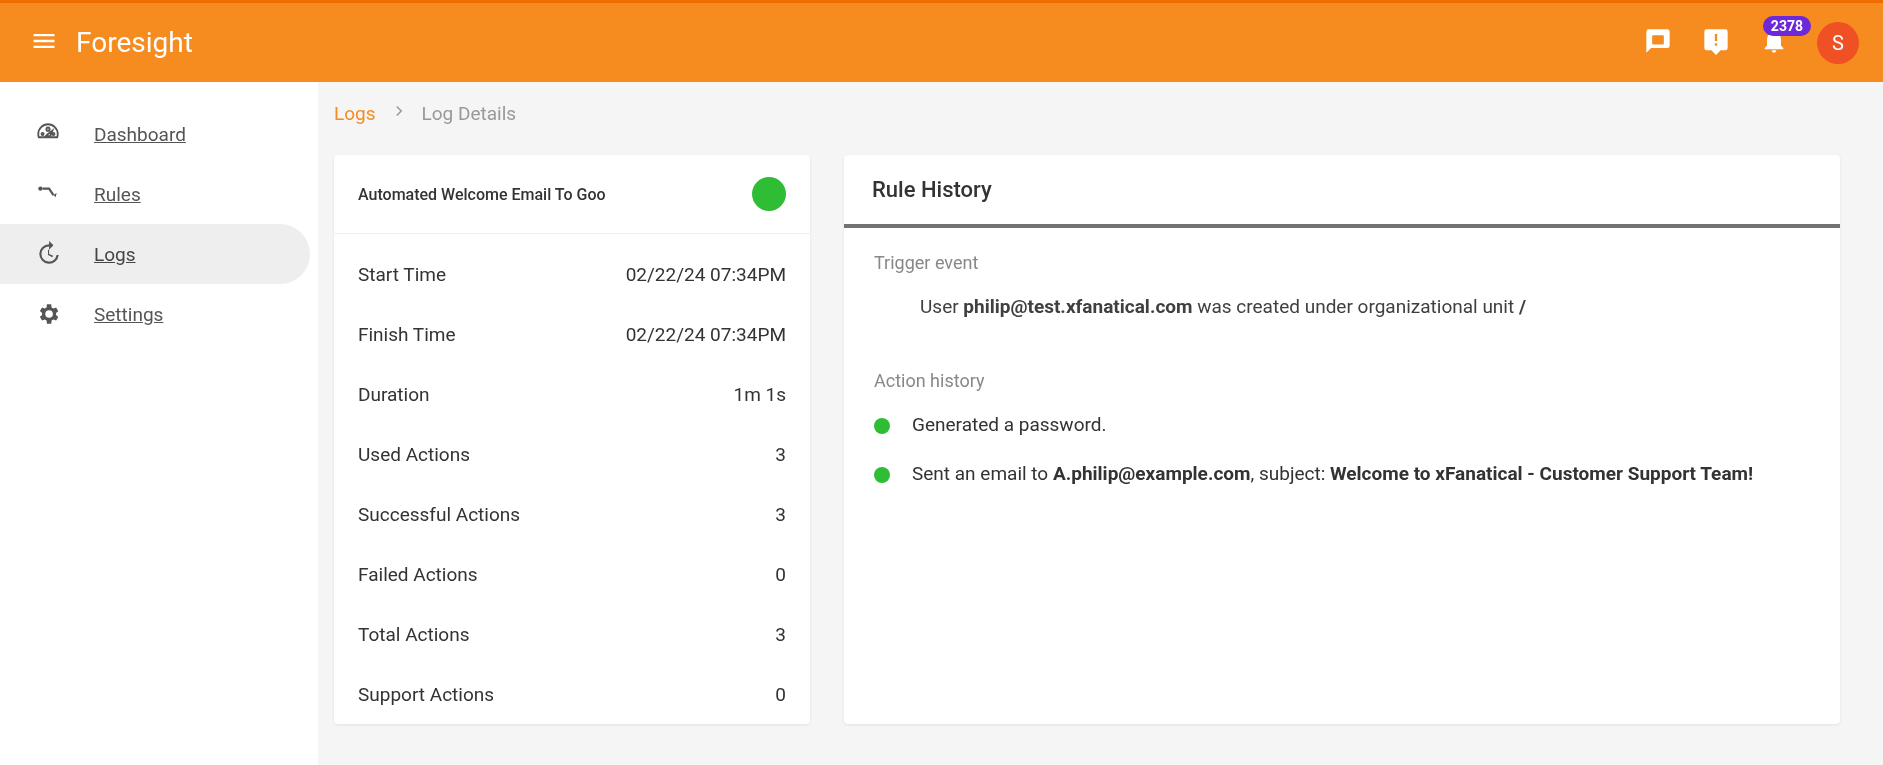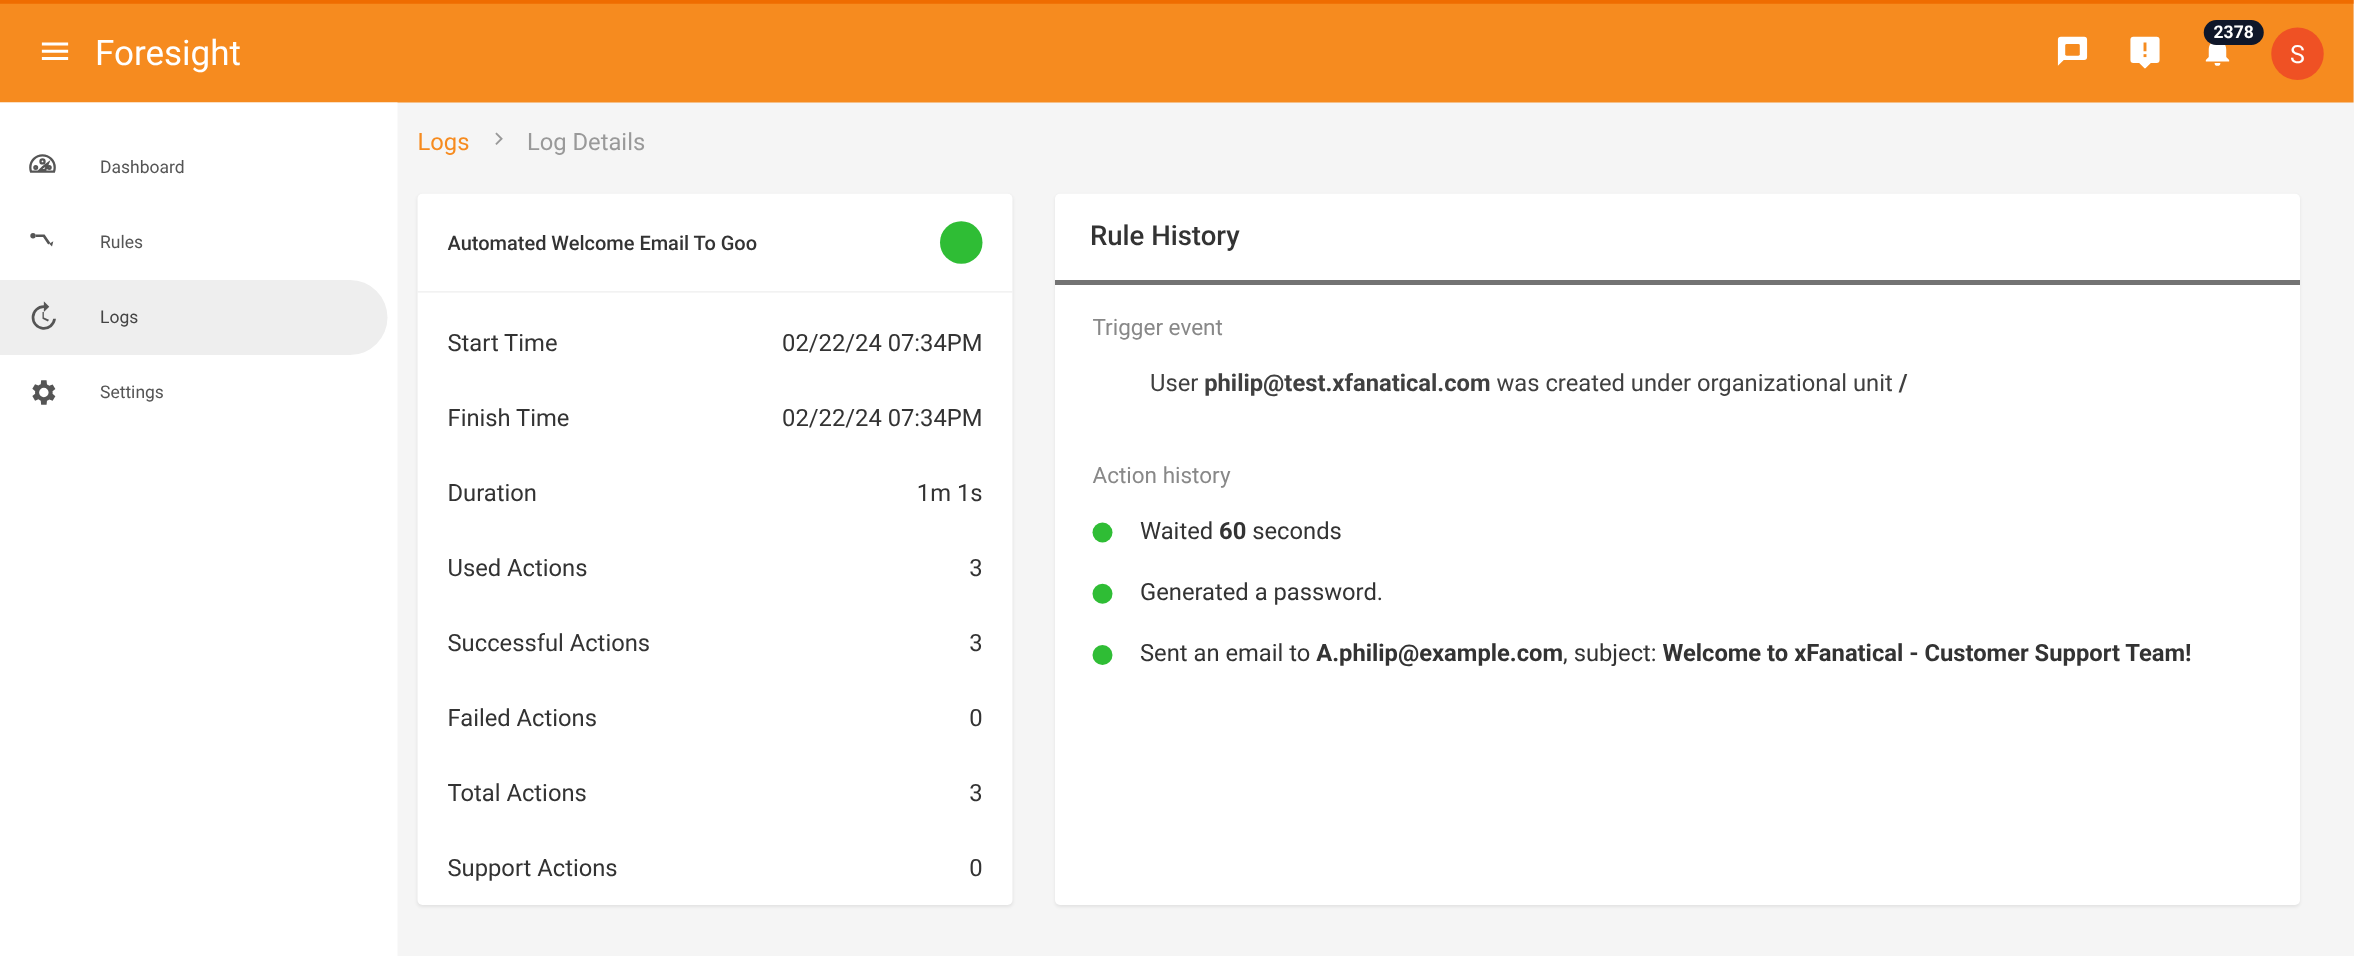--- a/index.html
+++ b/index.html
@@ -18,41 +18,41 @@
   }
   .hamburger { width: 40px; height: 40px; display:flex; align-items:center; justify-content:center; cursor:pointer; }
   .hamburger svg { fill:#fff; width:28px; height:28px; }
   .brand { font-size: 28px; font-weight:400; margin-left: 12px; }
   .header-spacer { flex: 1; }
   .header-icons { display:flex; align-items:center; gap: 28px; }
   .header-icon { position: relative; width: 30px; height:30px; display:flex; align-items:center; justify-content:center; cursor:pointer; }
   .header-icon svg { fill:#fff; width:28px; height:28px; }
   .badge {
     position:absolute; top:-12px; right:-22px;
-    background:#0f172a; color:#fff; font-size:14px; font-weight:700;
+    background:#6d28d9; color:#fff; font-size:14px; font-weight:700;
     padding:2px 8px; border-radius:12px;
   }
   .avatar {
     width:42px; height:42px; border-radius:50%;
     background:#ef5124; color:#fff; font-size:20px; font-weight:400;
     display:flex; align-items:center; justify-content:center;
   }
 
   
   .layout { display:flex; height: calc(765px - 82px); }
   .sidebar {
     width: 318px; background:#fff;
     padding-top: 22px;
   }
   .sidebar-item {
     height:60px; display:flex; align-items:center;
-    padding-left: 20px; gap: 32px; cursor:pointer;
+    padding-left: 34px; gap: 32px; cursor:pointer;
     border-top-right-radius: 30px; border-bottom-right-radius:30px;
     width: 310px;
-    font-size: 14px; color:#555;
+    font-size: 19px; color:#555;text-decoration:underline;
   }
   .sidebar-item.active { background:#eeeeee; color:#444; }
   .sidebar-item .icon { width:28px; height:28px; display:flex; align-items:center; justify-content:center; }
   .sidebar-item .icon svg { fill:#555; width:26px; height:26px; }
 
   
   .main { flex:1; padding: 20px 0 0 16px; overflow:hidden; }
   .breadcrumbs { display:flex; align-items:center; gap:14px; font-size:19px; color:#999; margin-bottom: 30px; }
   .breadcrumbs .crumb-link { color:#f68b1f; cursor:pointer; }
   .breadcrumbs .chevron svg { fill:#999; width:18px; height:18px; }
@@ -224,24 +224,20 @@
         <div class="history-header">Rule History</div>
         <div class="history-body">
           <div class="section-label">Trigger event</div>
           <div class="trigger-text">
             <span>User </span><b>philip@test.xfanatical.com</b><span> was created under organizational unit </span><b>/</b>
           </div>
           <div class="section-label">Action history</div>
           <div class="action-list" id="action-list">
               <div class="action-row">
                 <div class="dot"></div>
-                <div class="action-text">Waited <b>60</b> seconds</div>
-              </div>
-              <div class="action-row">
-                <div class="dot"></div>
                 <div class="action-text">Generated a password.</div>
               </div>
               <div class="action-row">
                 <div class="dot"></div>
                 <div class="action-text">Sent an email to <b>A.philip@example.com</b>, subject: <b>Welcome to xFanatical - Customer Support Team!</b></div>
               </div>
             </div>
         </div>
       </div>
     </div>

